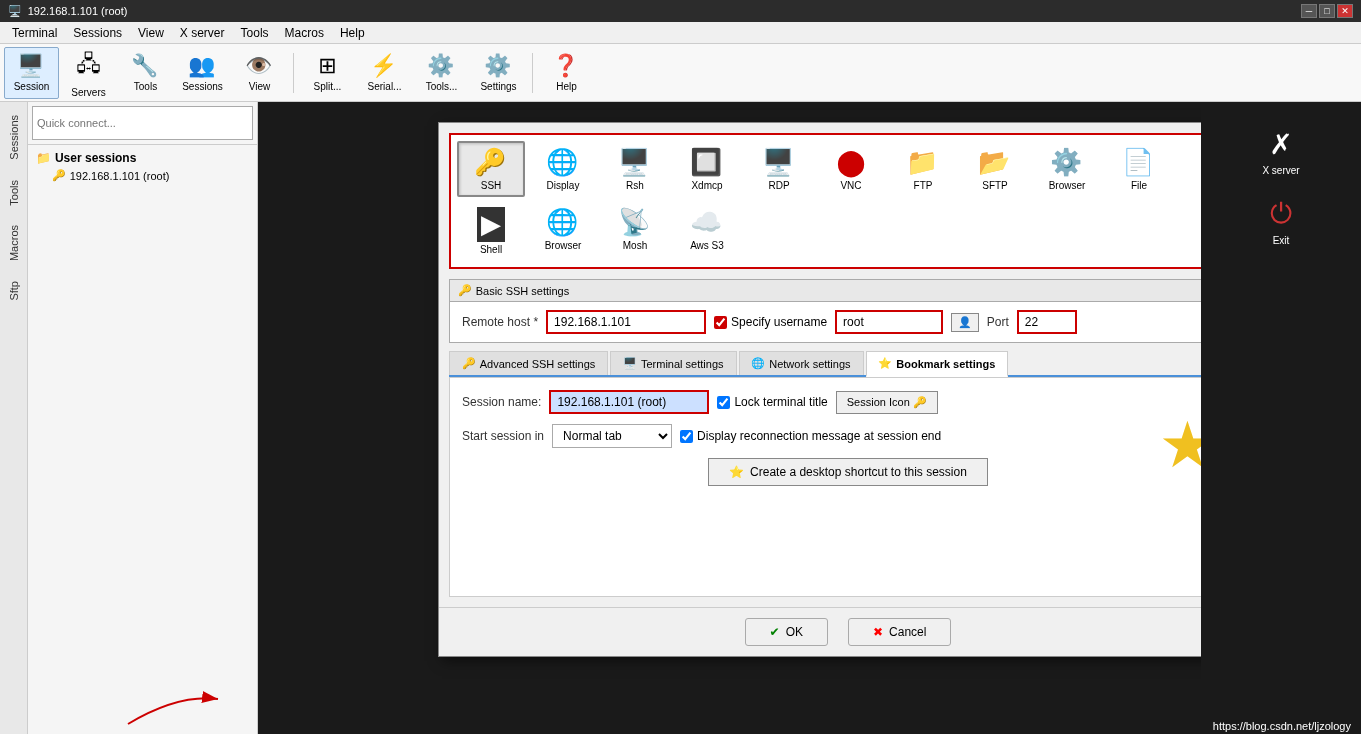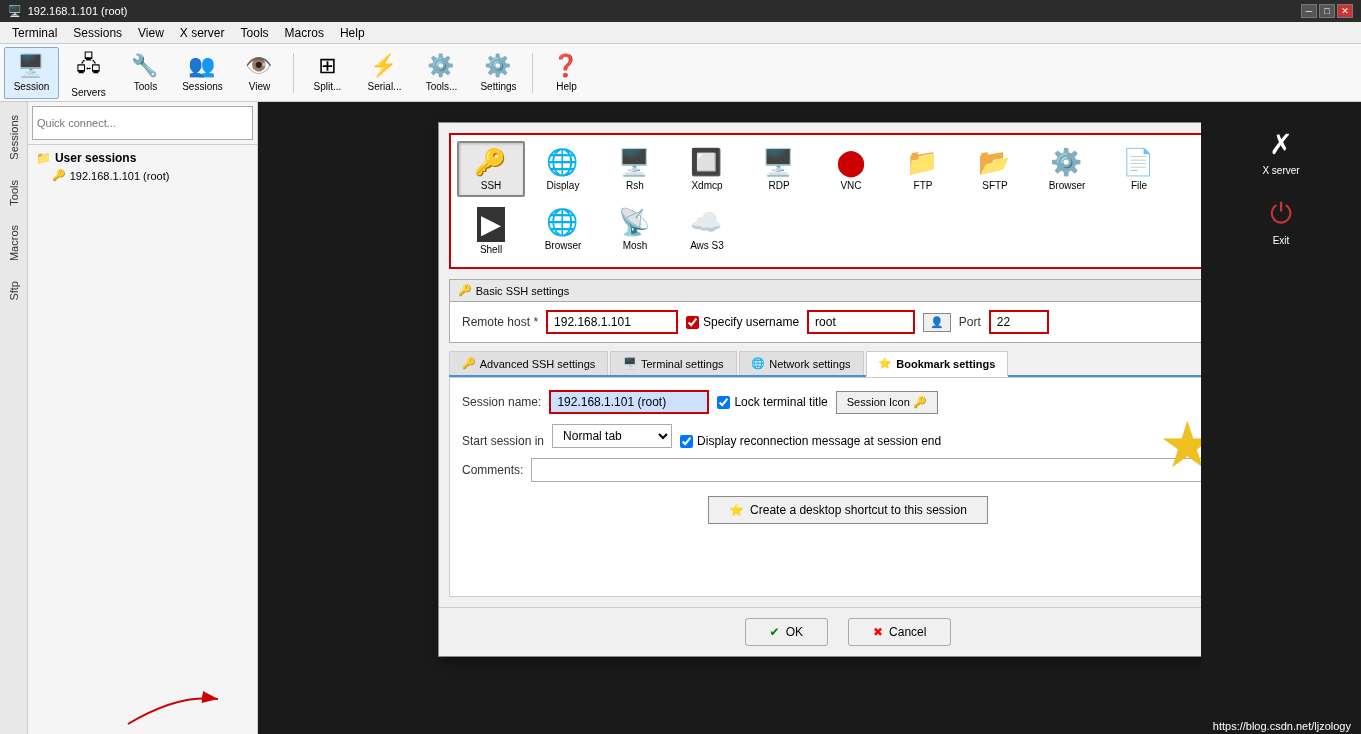--- a/index.html
+++ b/index.html
@@ -190,21 +190,21 @@
     .bookmark-row { display: flex; align-items: center; gap: 8px; margin-bottom: 10px; }
     .bookmark-name-input {
       background: #cce0ff; border: 1px solid #aaa;
       padding: 3px 6px; font-size: 12px; width: 160px;
     }
     .session-icon-btn {
       padding: 4px 10px; font-size: 11px;
       background: #f0f0f0; border: 1px solid #888; cursor: pointer;
       display: flex; align-items: center; gap: 4px;
     }
-    .start-session-row { display: flex; align-items: flex-end; gap: 8px; margin-bottom: 10px; }
+    .start-session-row { display: flex; align-items: center; gap: 8px; margin-bottom: 10px; }
     .dropdown-select {
       padding: 3px 6px; font-size: 12px;
       border: 1px solid #aaa; background: #fff; cursor: pointer;
       min-width: 120px;
     }
     .comments-row { display: flex; align-items: center; gap: 8px; margin-bottom: 14px; }
     .comments-input {
       flex: 1; padding: 4px 6px; font-size: 12px;
       border: 1px solid #aaa; background: #fff;
     }
@@ -432,21 +432,21 @@
 
         <div class="settings-group">
           <div class="settings-group-title">
             <span>🔑</span>
             <span>Basic SSH settings</span>
           </div>
           <div class="settings-row">
             <span class="field-label">
               <span>Remote host</span> *
             </span>
-            <input type="text" class="field-input red-border" style="width: 132px;" value="192.168.1.101">
+            <input type="text" class="field-input red-border" style="width: 160px;" value="192.168.1.101">
             <label class="checkbox-label">
               <input type="checkbox" checked="" style="accent-color: rgb(204, 0, 0);">
               <span>Specify username</span>
             </label>
             <input type="text" class="field-input red-border" style="width: 108px;" value="root">
             <button class="session-icon-btn" style="padding:2px 6px;">👤</button>
             <span class="field-label">Port</span>
             <input type="number" class="field-input red-border" style="width: 60px;" value="22">
           </div>
         </div>
@@ -493,24 +493,20 @@
                 <option>Normal tab</option>
                 <option>New window</option>
                 <option>New tab</option>
               </select>
               <label class="checkbox-label">
                 <input type="checkbox" checked="" style="">
                 <span>Display reconnection message at session end</span>
               </label>
             </div>
 
-            <div class="comments-row">
-              <span class="field-label">Comments:</span>
-              <input type="text" class="comments-input" value="" style="">
-            </div>
 
             <div style="display:flex; justify-content:center; margin-top:8px;">
               <button class="shortcut-btn">
                 <span style="color:#f0c020;">⭐</span>
                 <span>Create a desktop shortcut to this session</span>
               </button>
             </div>
 
           </div>
         </div>

